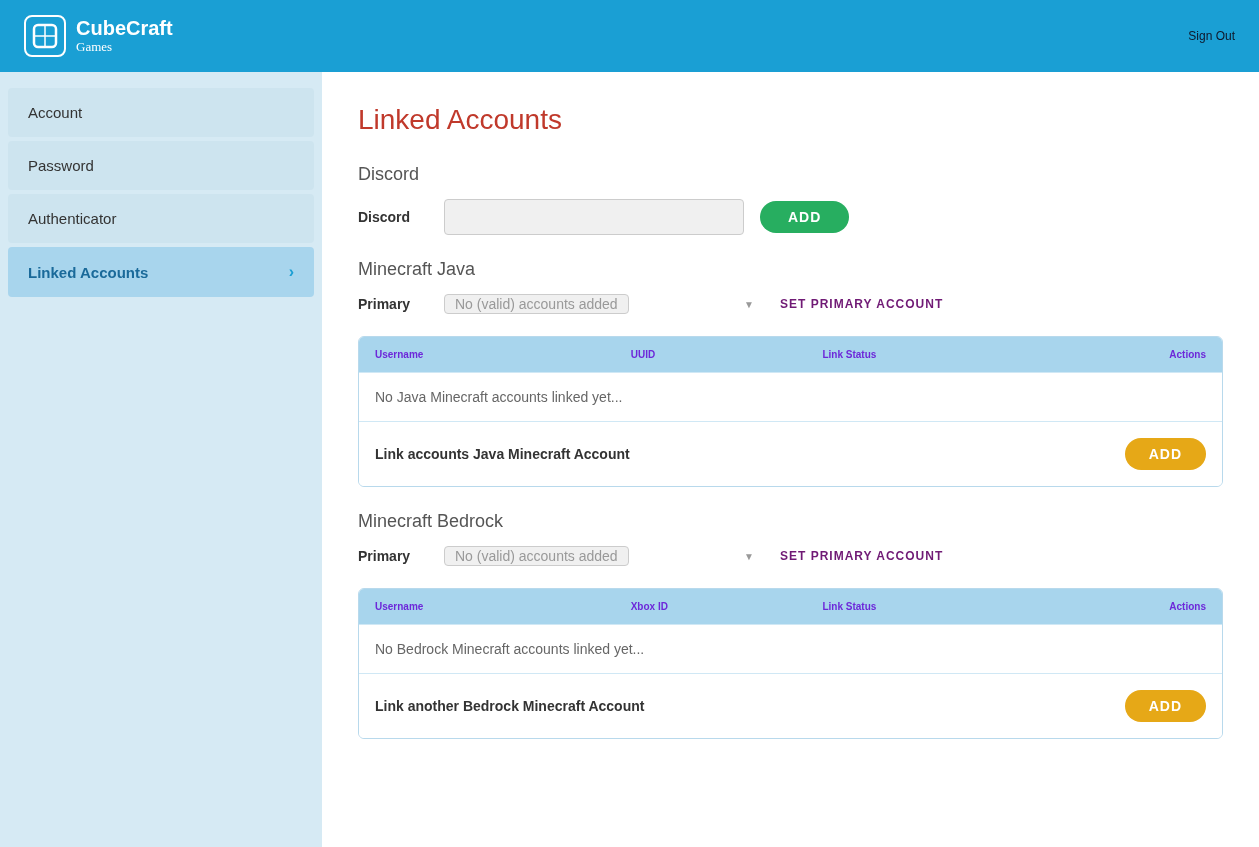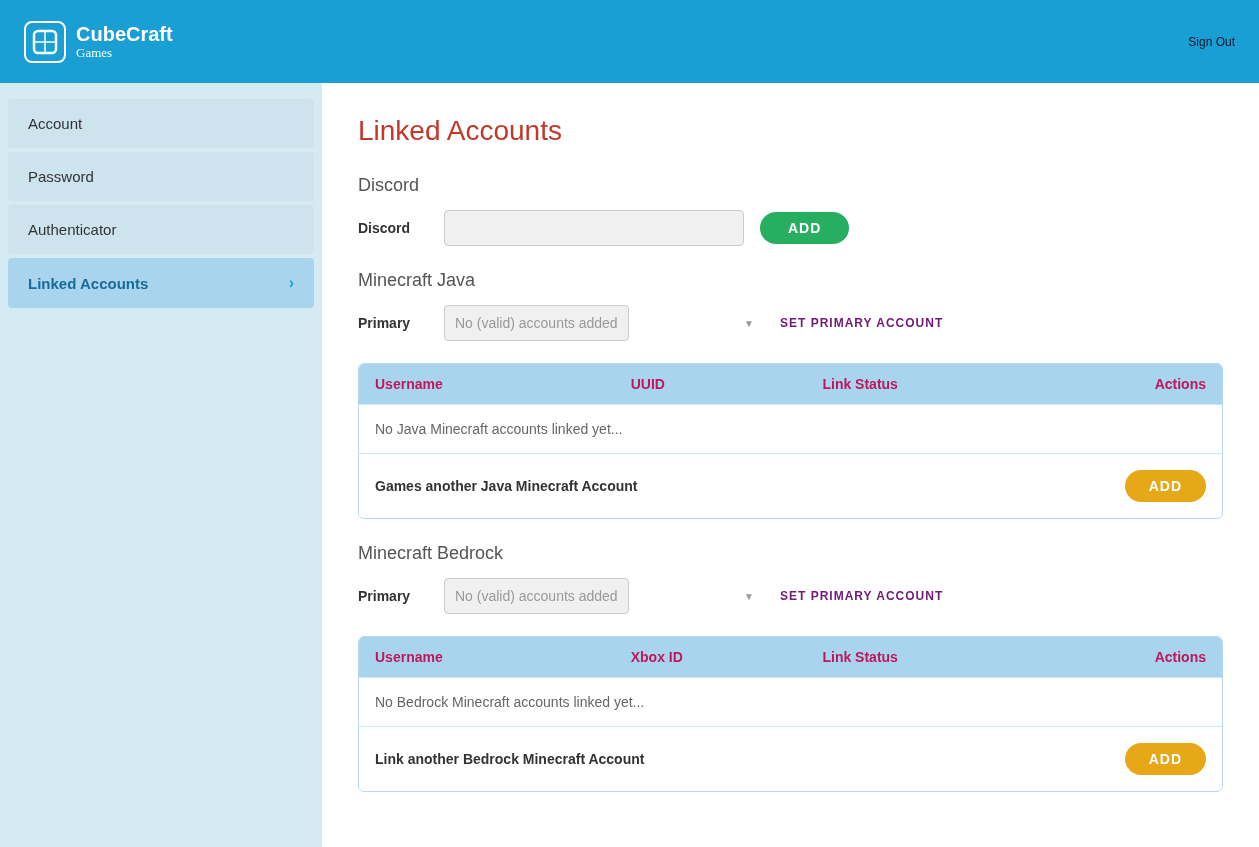--- a/index.html
+++ b/index.html
@@ -1,21 +1,21 @@
 <!DOCTYPE html>
 <html><head>
   <meta charset="utf-8">
   <style>
     * { box-sizing: border-box; margin: 0; padding: 0; }
     body { font-family: Arial, sans-serif; background: #e8f4f8; min-height: 847px; }
 
     
     .header {
       background: #1a9fd4;
-      height: 83px;
+      height: 72px;
       display: flex;
       align-items: center;
       justify-content: space-between;
       padding: 0 24px;
     }
     .header-logo {
       display: flex;
       align-items: center;
       gap: 10px;
     }
@@ -119,21 +119,21 @@
       border: 1px solid #ccc;
       border-radius: 4px;
       background: #f0f0f0;
       padding: 0 10px;
       font-size: 14px;
       color: #666;
     }
     .field-select {
       flex: 1;
       max-width: 320px;
-      height: 36px;
+      height: 20px;
       border: 1px solid #ccc;
       border-radius: 4px;
       background: #f0f0f0;
       padding: 0 10px;
       font-size: 14px;
       color: #999;
       appearance: none;
     }
     .select-wrapper {
       position: relative;
@@ -195,23 +195,23 @@
     }
     .table-header {
       display: grid;
       background: #a8d5ed;
       padding: 12px 16px;
     }
     .java-header { grid-template-columns: 2fr 1.5fr 1.5fr 1.5fr; }
     .bedrock-header { grid-template-columns: 2fr 1.5fr 1.5fr 1.5fr; }
 
     .table-header-cell {
-      font-size: 14px;
-      font-weight: bold;
-      color: #be185d;
+      font-size: 10px;
+      font-weight: bold;
+      color: #6d28d9;
     }
     .table-header-cell.right { text-align: right; }
 
     .table-row {
       padding: 16px 16px;
       border-top: 1px solid #d0e8f5;
       background: white;
       font-size: 14px;
       color: #555;
     }
@@ -299,21 +299,21 @@
         <div class="table-header java-header">
           <span class="table-header-cell">Username</span>
           <span class="table-header-cell">UUID</span>
           <span class="table-header-cell">Link Status</span>
           <span class="table-header-cell right">Actions</span>
         </div>
         <div class="table-row empty">
           <span>No Java Minecraft accounts linked yet...</span>
         </div>
         <div class="table-row link-row">
-          <span class="link-row-label">Games another Java Minecraft Account</span>
+          <span class="link-row-label">Link accounts Java Minecraft Account</span>
           <button class="btn-add-yellow">ADD</button>
         </div>
       </div>
     </div>
 
     <div class="section-divider">
       <h2 class="section-title">Minecraft Bedrock</h2>
       <div class="field-row">
         <label class="field-label">Primary</label>
         <div class="select-wrapper">

